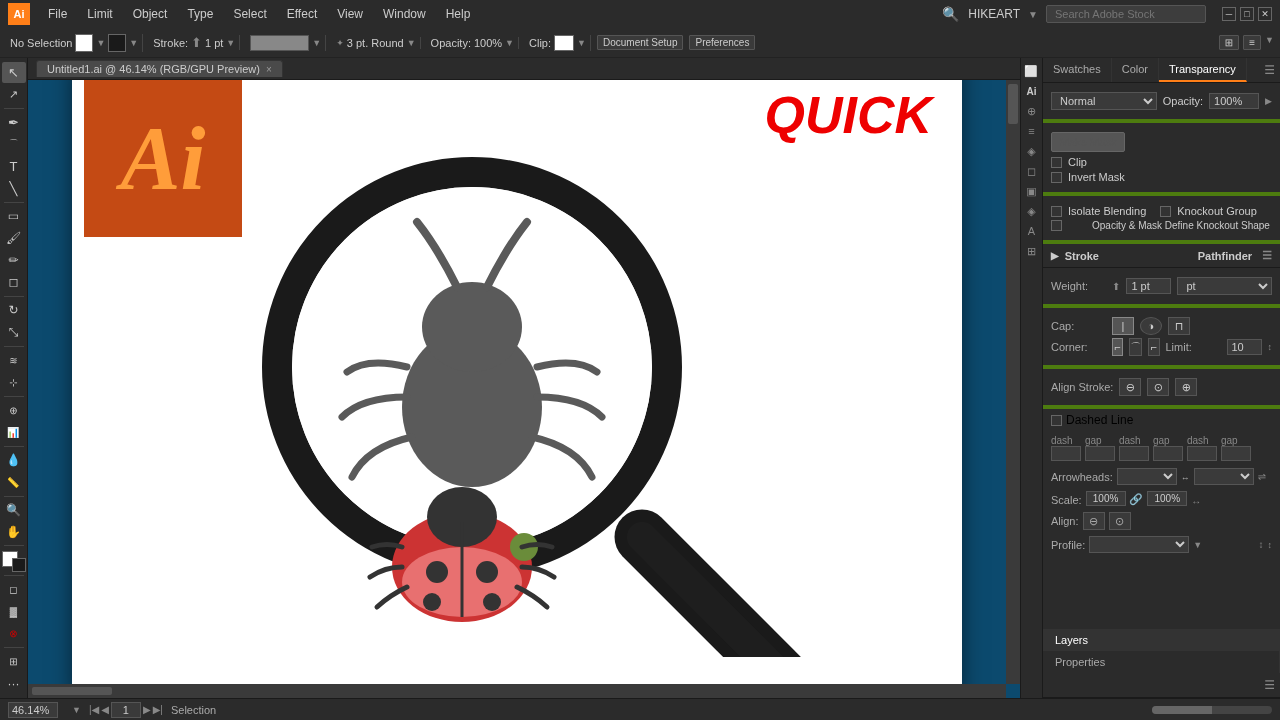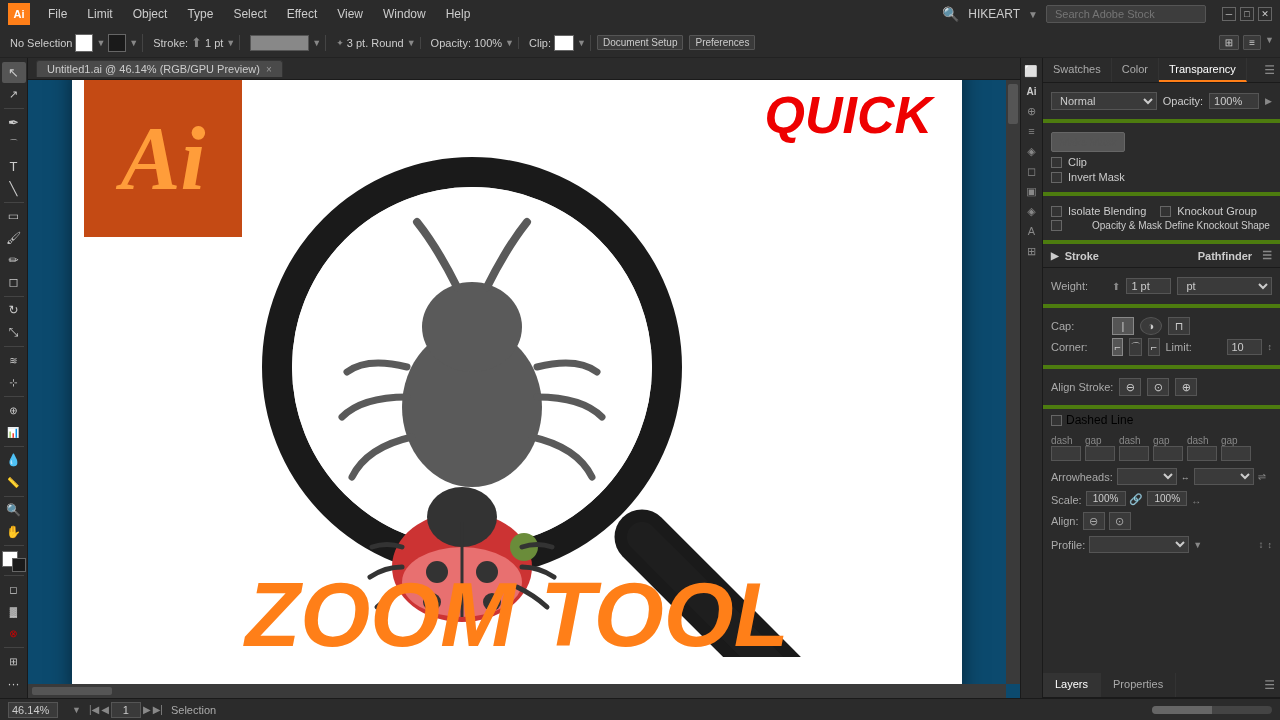--- a/index.html
+++ b/index.html
@@ -353,21 +353,20 @@
             <path d="M255 460 Q238 468 225 480" stroke="#333" stroke-width="5" fill="none" stroke-linecap="round"></path>
             <path d="M370 420 Q385 415 400 420" stroke="#333" stroke-width="5" fill="none" stroke-linecap="round"></path>
             <path d="M370 440 Q387 440 402 450" stroke="#333" stroke-width="5" fill="none" stroke-linecap="round"></path>
             <path d="M365 460 Q382 468 395 480" stroke="#333" stroke-width="5" fill="none" stroke-linecap="round"></path>
 
             <line x1="490" y1="410" x2="720" y2="640" stroke="#1a1a1a" stroke-width="55" stroke-linecap="round"></line>
 
             <line x1="490" y1="410" x2="718" y2="638" stroke="#2a2a2a" stroke-width="30" stroke-linecap="round" opacity="0.3"></line>
           </svg>
 
-          <div class="zoom-tool-text">ZOOM TOOL</div>
         </div>
       </div>
 
       <div class="canvas-scroll-v">
         <div style="height:40px;background:#555;border-radius:2px;margin:4px 2px;"></div>
       </div>
       <div class="canvas-scroll-h">
         <div style="width:80px;height:8px;background:#555;border-radius:2px;margin:3px 4px;"></div>
       </div>
     </div>
@@ -537,21 +536,21 @@
     <div class="arrowhead-row">
       <span>Profile:</span>
       <select class="arrowhead-select" style="width:100px;">
         <option></option>
       </select>
       <span style="font-size:9px;color:#888;cursor:pointer;">▼</span>
       <span style="font-size:10px;color:#888;cursor:pointer;margin-left:auto;">↕</span>
       <span style="font-size:9px;color:#888;cursor:pointer;">↕</span>
     </div>
 
-    <div class="layers-tabs" style="margin-top:auto;">
+    <div class="layers-tabs" style="margin-top:auto;flex-direction:column;">
       <span class="layers-tab active">Layers</span>
       <span class="layers-tab">Properties</span>
       <span style="margin-left:auto;padding:5px;cursor:pointer;color:#888;">☰</span>
     </div>
   </div>
 </div>
 
 <div class="status-bar">
   <div class="zoom-display">
     <input style="width: 50px; background: rgb(58, 58, 58); border: 1px solid rgb(85, 85, 85); color: rgb(204, 204, 204); font-size: 11px; padding: 1px 3px;" value="46.14%">

